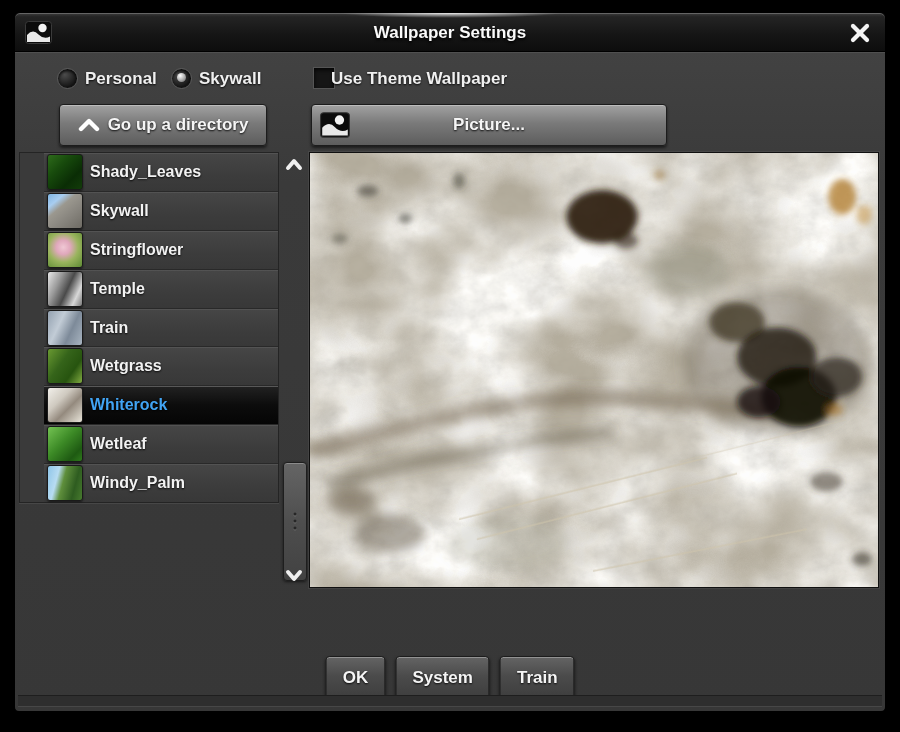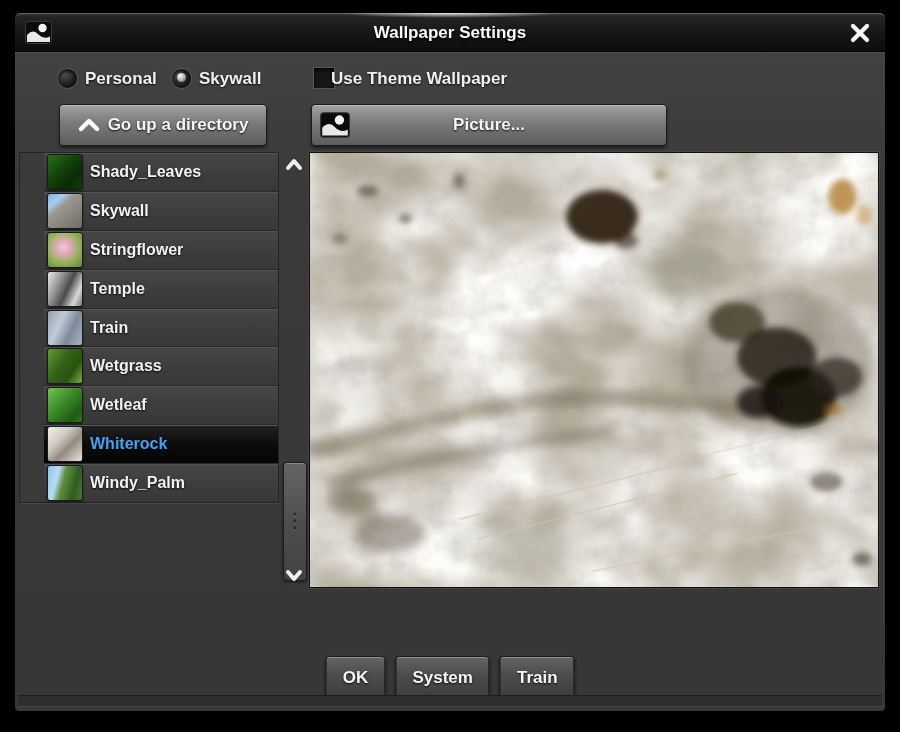--- a/index.html
+++ b/index.html
@@ -171,27 +171,27 @@
           <span class="name">Temple</span>
         </div>
         <div class="row">
           <div class="thumb t-train"></div>
           <span class="name">Train</span>
         </div>
         <div class="row">
           <div class="thumb t-wetgrass"></div>
           <span class="name">Wetgrass</span>
         </div>
-        <div class="row">
-          <div class="thumb t-wetleaf"></div>
-          <span class="name">Wetleaf</span>
-        </div>
         <div class="row selected">
           <div class="thumb t-whiterock"></div>
           <span class="name">Whiterock</span>
+        </div>
+        <div class="row">
+          <div class="thumb t-wetleaf"></div>
+          <span class="name">Wetleaf</span>
         </div>
         <div class="row">
           <div class="thumb t-windypalm"></div>
           <span class="name">Windy_Palm</span>
         </div>
       </div>
 
       <div class="scrollbar">
         <svg class="sb-arrow sb-up" viewBox="0 0 26 22">
           <polyline points="7,14 13,7 19,14" fill="none" stroke="#f0f0f0" stroke-width="4" stroke-linecap="round" stroke-linejoin="round"></polyline>

